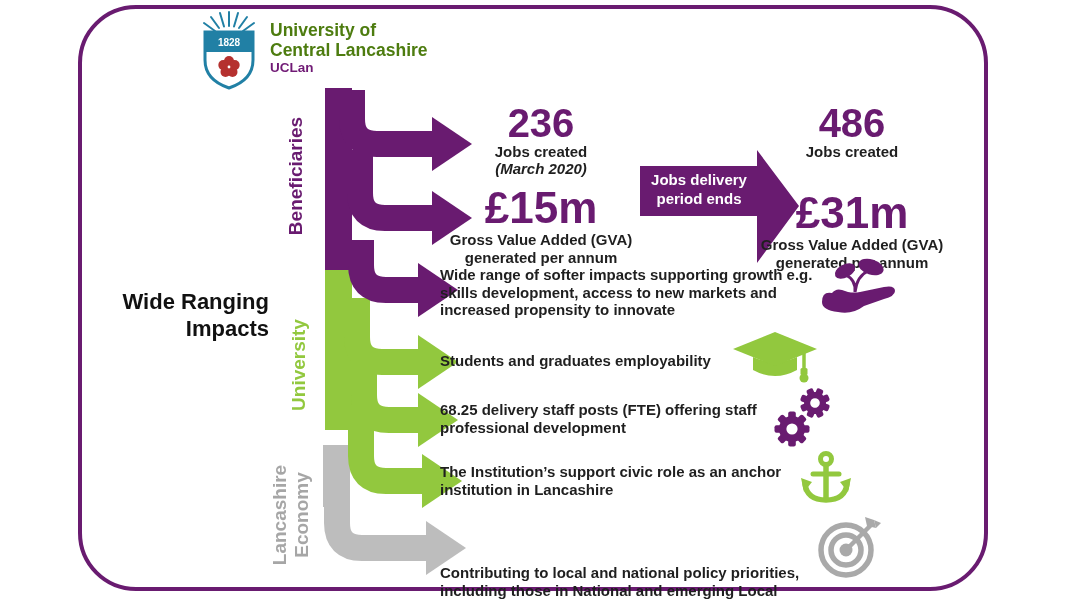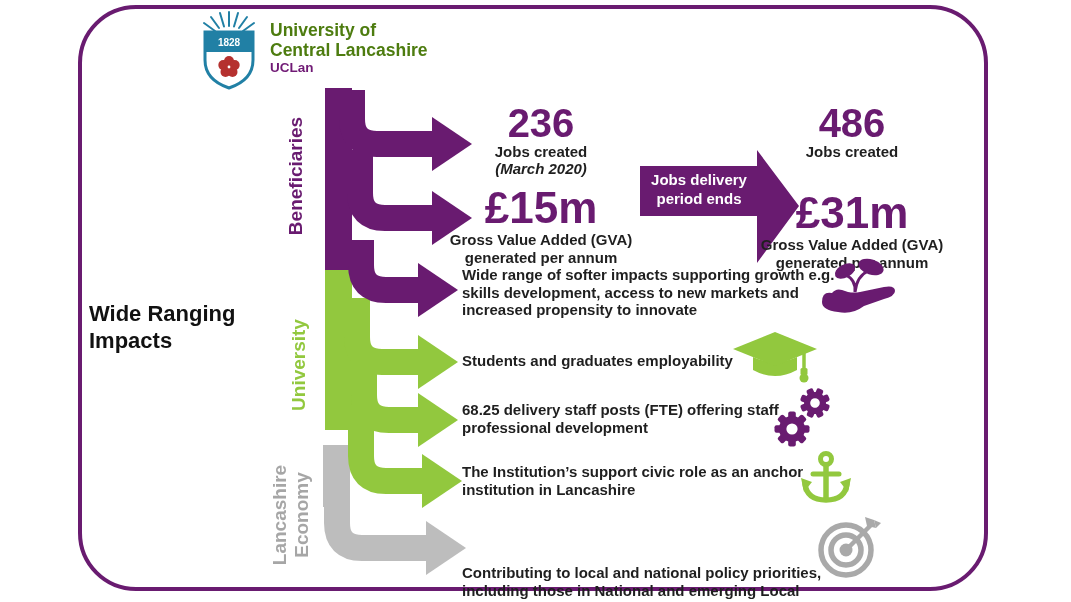--- a/index.html
+++ b/index.html
@@ -11,21 +11,21 @@
     position:absolute;left:78px;top:5px;width:902px;height:578px;
     border:4px solid #691B70;border-radius:58px;
   }
   .abs{position:absolute;}
   
   .logo-text{position:absolute;left:270px;top:20px;line-height:20px;}
   .logo-org{font-size:17.5px;font-weight:bold;color:#4d7c0f;}
   .logo-abbr{font-size:13.5px;font-weight:bold;color:#701a75;line-height:16px;}
   
   .main-title{
-    position:absolute;left:89px;top:300px;width:180px;text-align:left;
+    position:absolute;left:89px;top:288px;width:180px;text-align:right;
     font-size:22px;font-weight:bold;color:#111;line-height:27px;
   }
   
   .vlabel{position:absolute;transform:rotate(-90deg);transform-origin:50% 50%;
     font-weight:bold;text-align:center;white-space:nowrap;}
   .vlabel-beneficiaries{left:226px;top:165px;width:140px;height:22px;font-size:19px;color:#691B70;}
   .vlabel-university{left:244px;top:354px;width:110px;height:22px;font-size:19px;color:#92C83E;}
   .vlabel-lancashire{left:234px;top:492px;width:116px;height:46px;font-size:19px;color:#A6A6A6;
     line-height:22px;white-space:normal;}
   
@@ -37,21 +37,21 @@
   .stat-label{font-size:15px;font-weight:bold;line-height:17px;}
   .stat-note{font-size:15px;font-weight:bold;font-style:italic;line-height:17px;}
   .stat-sub{font-size:15px;font-weight:bold;line-height:17.5px;}
   .stat-gap{height:22px;}
   
   .transition-label{
     position:absolute;left:641px;top:171px;width:116px;text-align:center;
     color:#fff;font-size:15px;font-weight:bold;line-height:18.5px;
   }
   
-  .impact{position:absolute;left:462px;font-size:15px;font-weight:bold;line-height:17.5px;}
+  .impact{position:absolute;left:440px;font-size:15px;font-weight:bold;line-height:17.5px;}
   .impact div{white-space:nowrap;}
   .impact-0{top:266px;}
   .impact-1{top:352px;}
   .impact-2{top:401px;}
   .impact-3{top:463px;}
   .impact-4{top:523px;margin-top:41px;}
   svg{display:block;}
   .flow-svg{position:absolute;left:0;top:0;}
 </style>
 </head>

